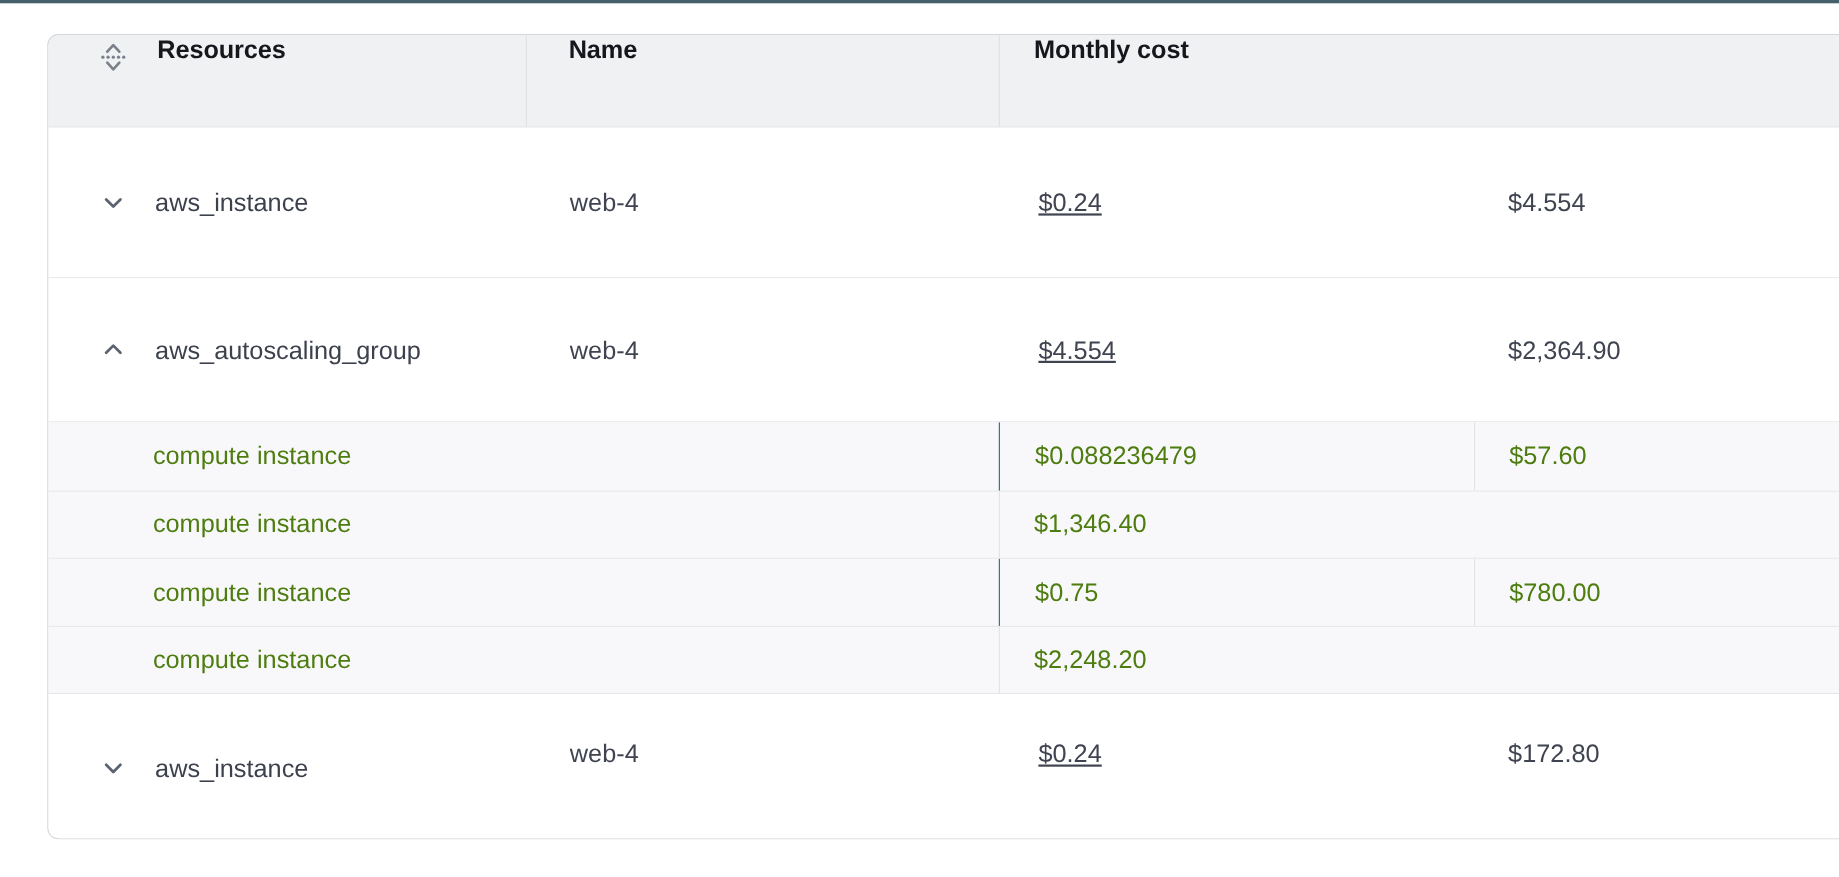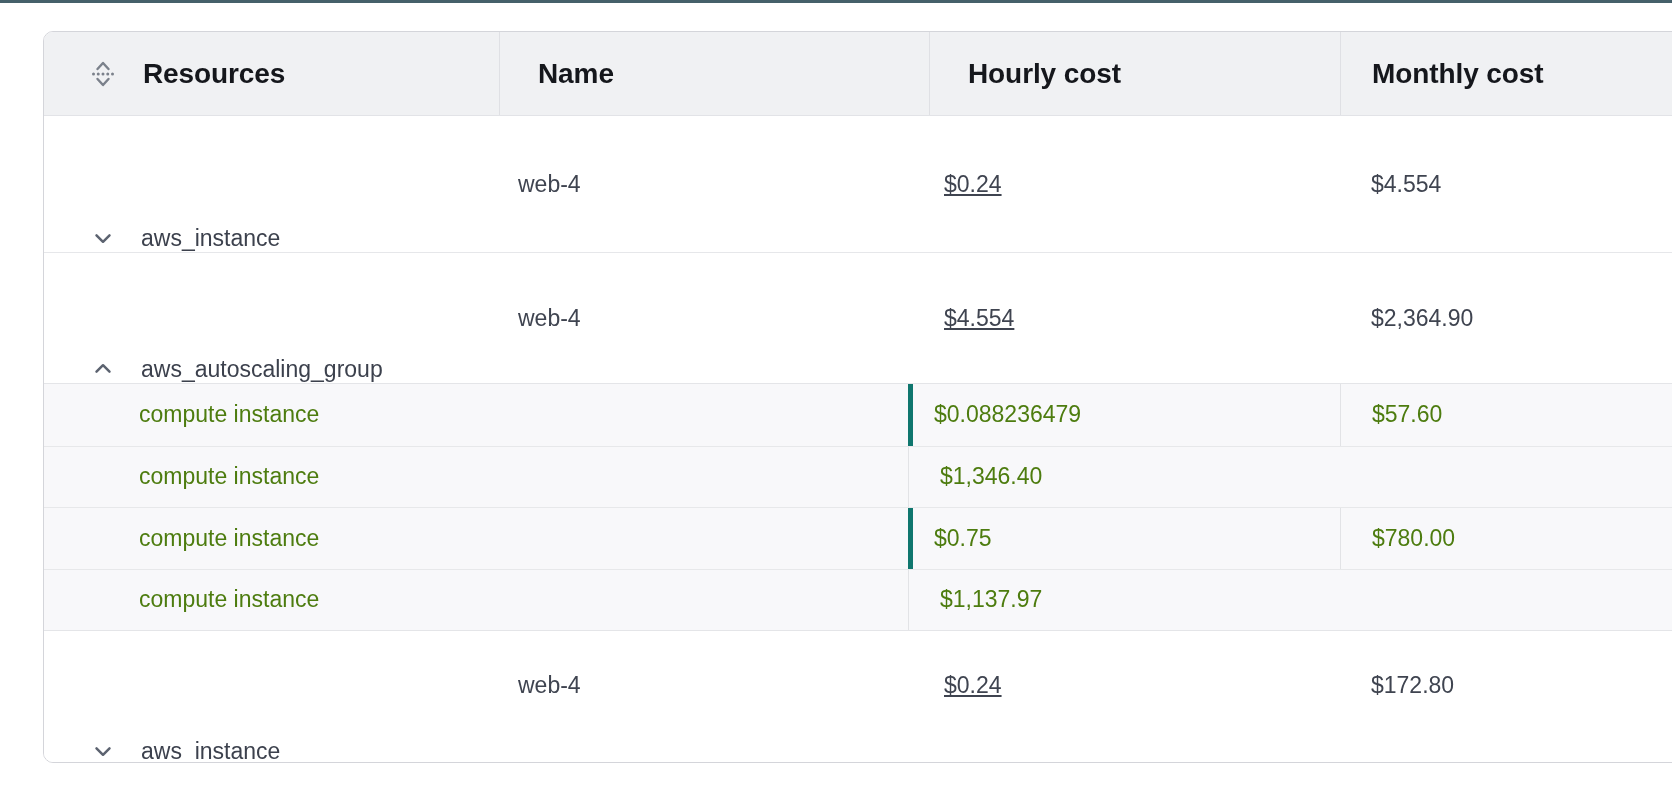--- a/index.html
+++ b/index.html
@@ -27,44 +27,44 @@
     grid-template-columns: 434px 430px 432px 1fr;
     align-items: stretch;
   }
   
   .thead {
     height: 84px;
     background: #f0f1f3;
     border-bottom: 1px solid #e2e3e7;
   }
   .th {
-    display: flex; align-items: center;
-    font-size: 28px; font-weight: 700; color: #15171c;
+    display: flex; align-items: flex-start;
+    font-size: 23px; font-weight: 700; color: #15171c;
     letter-spacing: -0.1px;
   }
   .th + .th { border-left: 1px solid #dfe0e4; }
   .th-resources { padding-left: 42px; }
-  .th-name, .th-hourly { padding-left: 38px; margin-left: 21px; }
+  .th-name, .th-hourly { padding-left: 38px; }
   .th-monthly { padding-left: 31px; }
   .drag-handle {
     width: 34px; height: 40px;
     display: flex; align-items: center; justify-content: center;
     margin-right: 23px;
     cursor: grab;
   }
   
   .row { background: #ffffff; }
   .row-1 { height: 137px; border-bottom: 1px solid #e6e7ea; }
   .row-2 { height: 130px; }
   .row-last { height: 134px; }
   .cell {
     display: flex; align-items: center;
     font-size: 23px; color: #3f4450;
   }
-  .cell-resource { padding-left: 45px; align-items: flex-end; }
+  .cell-resource { padding-left: 45px; }
   .cell-name { padding-left: 40px; }
   .cell-hourly { padding-left: 36px; text-decoration: underline; }
   .cell-monthly { padding-left: 31px; }
   .chevron-btn {
     width: 28px; height: 28px;
     display: flex; align-items: center; justify-content: center;
     background: none; border: none; cursor: pointer;
     margin-right: 24px; padding: 0;
   }
   .resource-label { color: #3c414d; }
@@ -78,21 +78,21 @@
   .subrow {
     height: 61.5px;
     background: #f8f8fa;
   }
   .subrow + .subrow { border-top: 1px solid #e7e8ea; }
   .subcell {
     display: flex; align-items: center;
     font-size: 23px; color: #4d7c0f;
   }
   .sub-resource { grid-column: 1 / 3; padding-left: 95px; }
-  .sub-hourly { padding-left: 21px; border-left: 5px solid #0f766e; text-align: right; }
+  .sub-hourly { padding-left: 32px; border-left: 1px solid #0f766e; text-align: right; }
   .sub-monthly { padding-left: 31px; border-left: 1px solid #e2e3e6; }
   svg { display: block; }
 </style>
 </head>
 <body>
 
 <div class="top-accent"></div>
 
 <div class="card">
 
@@ -107,23 +107,20 @@
           <circle cx="18.75" cy="17" r="1.5" fill="#7b818b"></circle>
           <circle cx="23.5" cy="17" r="1.5" fill="#7b818b"></circle>
           <path d="M8.5 22 L14 28 L19.5 22" stroke="#7b818b" stroke-width="2.4" stroke-linecap="round" stroke-linejoin="round"></path>
         </svg>
       </span>
       <span>Resources</span>
     </div>
     <div class="th th-name">
       <span>Name</span>
     </div>
-    <div class="th th-hourly">
-      <span>Hourly cost</span>
-    </div>
     <div class="th th-monthly">
       <span>Monthly cost</span>
     </div>
   </div>
 
   <div class="grid-row row row-1">
     <div class="cell cell-resource">
       <button class="chevron-btn" aria-label="expand">
         <svg width="26" height="26" viewBox="0 0 24 24" fill="none">
           <path d="M6 9.5 L12 15.5 L18 9.5" stroke="#5c6370" stroke-width="2.3" stroke-linecap="round" stroke-linejoin="round"></path>
@@ -195,21 +192,21 @@
       <div class="subcell sub-monthly">
         <span>$780.00</span>
       </div>
     </div>
 
     <div class="grid-row subrow">
       <div class="subcell sub-resource">
         <span>compute instance</span>
       </div>
       <div class="subcell sub-monthly">
-        <span>$1,137.97</span>
+        <span>$2,248.20</span>
       </div>
     </div>
 
   </div>
 
   <div class="grid-row row row-last">
     <div class="cell cell-resource">
       <button class="chevron-btn" aria-label="expand">
         <svg width="26" height="26" viewBox="0 0 24 24" fill="none">
           <path d="M6 9.5 L12 15.5 L18 9.5" stroke="#5c6370" stroke-width="2.3" stroke-linecap="round" stroke-linejoin="round"></path>

